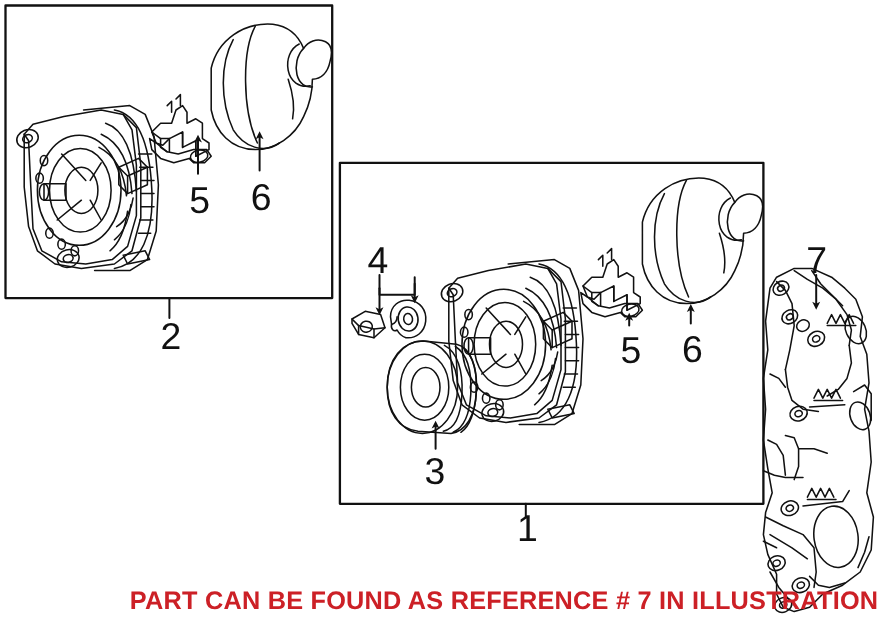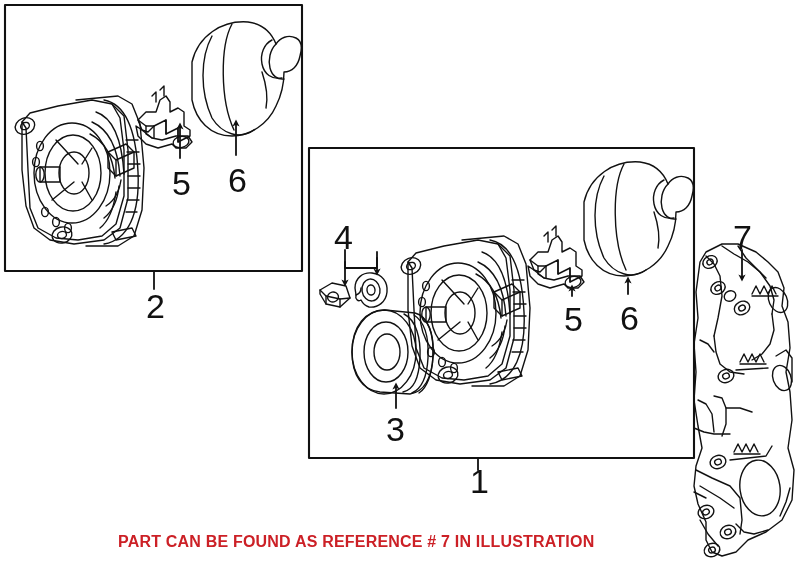--- a/index.html
+++ b/index.html
@@ -32,21 +32,21 @@
     font-weight: 400;
     color: #111111;
     line-height: 1;
     user-select: none;
   }
   .footnote {
     position: absolute;
     left: 118px;
     top: 533px;
     font-family: "Liberation Sans", sans-serif;
-    font-size: 16px;
+    font-size: 23px;
     font-weight: bold;
     letter-spacing: 0.2px;
     white-space: nowrap;
   }
 </style>
 </head>
 <body>
 
 <div id="canvas">
 

